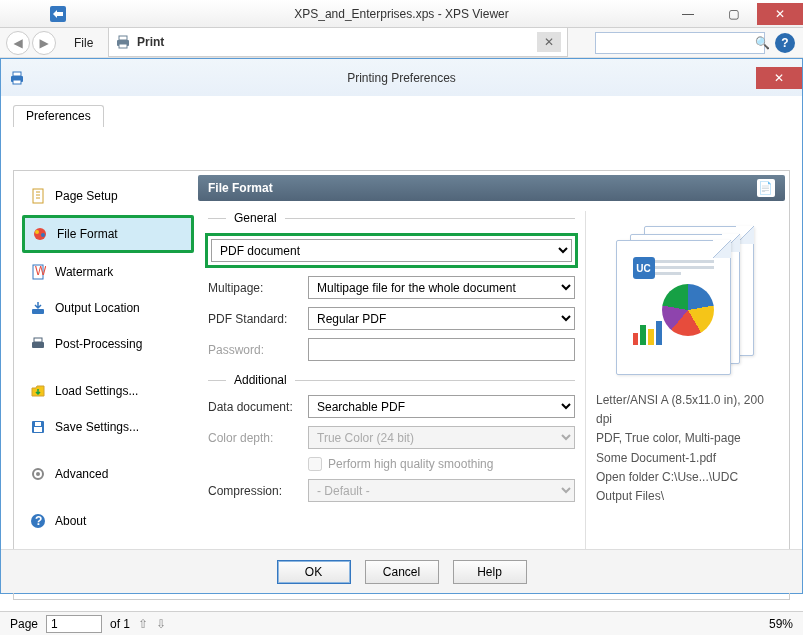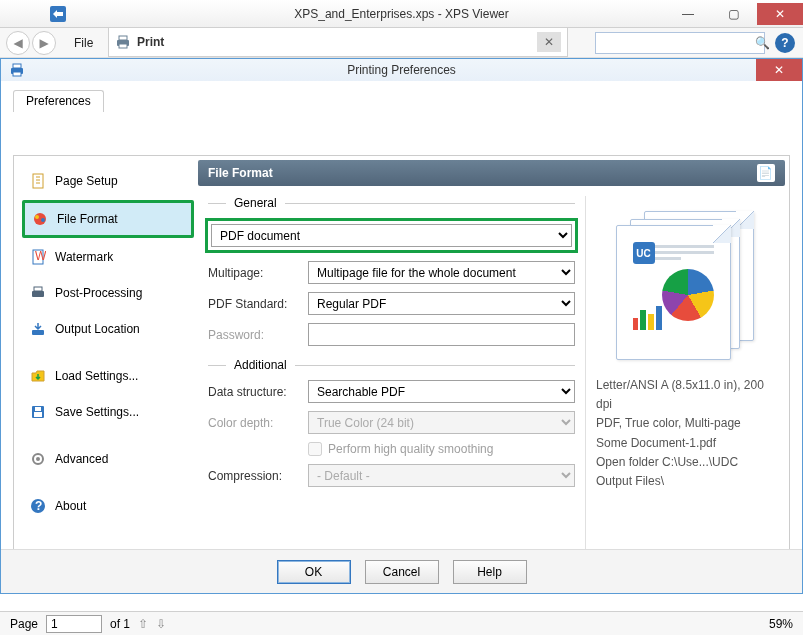--- a/index.html
+++ b/index.html
@@ -23,21 +23,21 @@
 .print-icon-btn { width: 28px; display:flex; align-items:center; justify-content:center; }
 .print-title { flex: 1; text-align: left; color: #333; font-weight: bold; }
 .print-tab-close { width: 24px; height: 20px; margin-right: 6px; display: flex; align-items: center; justify-content: center; color: #666; background: #e0e0e0; cursor: pointer; }
 .search-box { position: absolute; right: 38px; width: 170px; height: 22px; border: 1px solid #b0c4de; background: #fff; display: flex; align-items: center; padding: 0 4px; }
 .search-box input { border: none; flex: 1; outline: none; }
 .search-box .mag { color: #2b6cb0; }
 .help-circle { position: absolute; right: 8px; width: 20px; height: 20px; border-radius: 50%; background: #2b6cb0; color: #fff; display: flex; align-items: center; justify-content: center; font-weight: bold; }
 
 
 .dialog { position: absolute; left: 0; right: 0; top: 58px; height: 536px; background: #fff; border: 1px solid #5a9bd5; }
-.dialog-titlebar { height: 22px; background: linear-gradient(#f0f6fb,#e8f0f9); display: flex; align-items: center; position: relative; }
+.dialog-titlebar { height: 37px; background: linear-gradient(#f0f6fb,#e8f0f9); display: flex; align-items: center; position: relative; }
 .dialog-printer-icon { margin-left: 8px; }
 .dialog-title { position: absolute; left: 0; right: 0; text-align: center; color: #333; pointer-events: none; }
 .dialog-close { margin-left: auto; width: 46px; height: 22px; background: #c75050; color: #fff; border: none; display: flex; align-items:center; justify-content:center; cursor:pointer; }
 
 .dialog-body { padding: 8px 12px 0 12px; height: calc(100% - 30px - 44px); }
 .tab-strip { height: 22px; display: flex; }
 .tab { padding: 3px 12px; border: 1px solid #ccc; border-bottom: none; background: #fff; border-radius: 3px 3px 0 0; position: relative; top: 1px; }
 .content-frame { border: 1px solid #ccc; height: calc(100% - 22px); display: flex; padding: 4px; margin-top: 44px; }
 
 
@@ -197,34 +197,34 @@
               <svg width="16" height="16">
                 <rect x="3" y="1" width="10" height="14" fill="#fff" stroke="#3477c0"></rect>
                 <text x="5" y="11" font-size="8" fill="#e74c3c">W</text>
               </svg>
             </span>
           <span>Watermark</span>
         </div>
         <div class="nav-item">
           <span class="nicon">
               <svg width="16" height="16">
+                <rect x="2" y="9" width="12" height="5" fill="#3477c0" rx="1"></rect>
+                <path d="M8 2 L8 8 M5 5 L8 8 L11 5" stroke="#3477c0" fill="none" stroke-width="1.5"></path>
+              </svg>
+            </span>
+          <span>Output Location</span>
+        </div>
+        <div class="nav-item">
+          <span class="nicon">
+              <svg width="16" height="16">
                 <rect x="2" y="6" width="12" height="6" fill="#516579" rx="1"></rect>
                 <rect x="4" y="2" width="8" height="4" fill="#fff" stroke="#516579"></rect>
               </svg>
             </span>
           <span>Post-Processing</span>
-        </div>
-        <div class="nav-item">
-          <span class="nicon">
-              <svg width="16" height="16">
-                <rect x="2" y="9" width="12" height="5" fill="#3477c0" rx="1"></rect>
-                <path d="M8 2 L8 8 M5 5 L8 8 L11 5" stroke="#3477c0" fill="none" stroke-width="1.5"></path>
-              </svg>
-            </span>
-          <span>Output Location</span>
         </div>
         <div class="nav-sep"></div>
         <div class="nav-item">
           <span class="nicon">
               <svg width="16" height="16">
                 <path d="M2 5 L6 5 L7 3 L14 3 L14 13 L2 13 Z" fill="#f5c518" stroke="#d0a030"></path>
                 <path d="M8 6 L8 11 M6 9 L8 11 L10 9" stroke="#16a045" fill="none" stroke-width="1.5"></path>
               </svg>
             </span>
           <span>Load Settings...</span>
@@ -294,21 +294,21 @@
               </div>
             </div>
 
             <div class="fieldset">
               <div class="fieldset-label">
                 <span class="lineL"></span>
                 <span>Additional</span>
                 <span class="line"></span>
               </div>
               <div class="form-row">
-                <label>Data structure:</label>
+                <label>Data document:</label>
                 <div class="ctrl"><select><option>Searchable PDF</option></select></div>
               </div>
               <div class="form-row">
                 <label class="disabled">Color depth:</label>
                 <div class="ctrl"><select disabled=""><option>True Color (24 bit)</option></select></div>
               </div>
               <div class="form-row">
                 <label></label>
                 <div class="ctrl chk">
                   <input type="checkbox" disabled="" style="">

